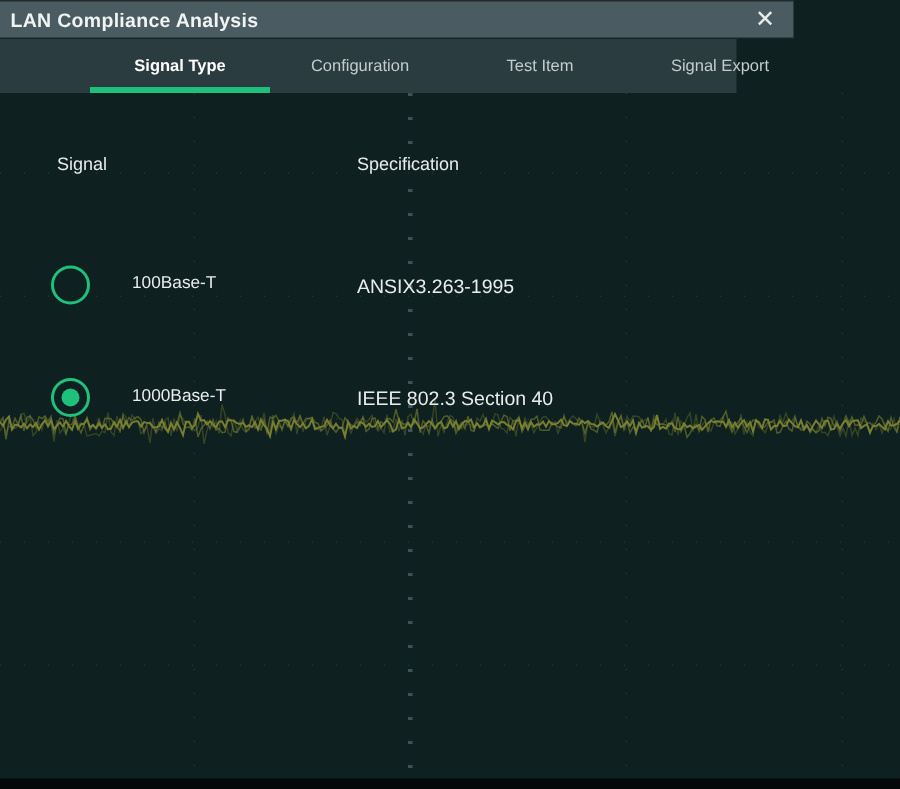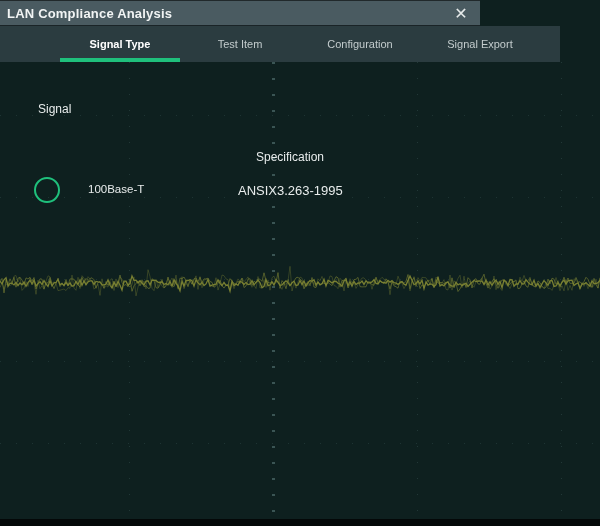--- a/index.html
+++ b/index.html
@@ -19,44 +19,44 @@
   .vgrid{position:absolute;top:0;bottom:0;width:1px;
     background-image:repeating-linear-gradient(to bottom,rgba(110,150,150,0.20) 0,rgba(110,150,150,0.20) 1px,transparent 1px,transparent 16px);}
   .vgrid.center{width:3px;
     background-image:repeating-linear-gradient(to bottom,rgba(130,170,170,0.38) 0,rgba(130,170,170,0.38) 2px,transparent 2px,transparent 16px);}
   .hgrid{position:absolute;left:0;right:0;height:1px;
     background-image:repeating-linear-gradient(to right,rgba(110,150,150,0.17) 0,rgba(110,150,150,0.17) 1px,transparent 1px,transparent 16px);}
   
   .waveform{position:absolute;left:0;top:266px;width:600px;height:34px;pointer-events:none;}
   
   .titlebar{
-    position:absolute;left:0;top:0;width:480px;height:26px;background:var(--titlebar);
+    position:absolute;left:0;top:0;width:529px;height:26px;background:var(--titlebar);
     border-top:1px solid rgba(0,0,0,0.55);border-bottom:1px solid #1a2427;
     display:flex;align-items:center;
   }
   .title{color:var(--text-bright);font-size:13px;font-weight:bold;padding-left:7px;letter-spacing:0.2px;}
   .close-btn{
     position:absolute;right:6px;top:0;height:26px;width:26px;display:flex;align-items:center;justify-content:center;
     color:#e6eaea;font-size:16px;font-weight:bold;cursor:pointer;line-height:1;
   }
   
-  .tabbar{position:absolute;left:0;top:26px;width:560px;height:36px;background:var(--tabbar);}
+  .tabbar{position:absolute;left:0;top:26px;width:491px;height:36px;background:var(--tabbar);}
   .tab{
     position:absolute;top:0;height:100%;width:120px;
     display:flex;align-items:center;justify-content:center;
     color:var(--text-dim);font-size:11px;cursor:pointer;
   }
   .tab:nth-of-type(1){left:60px;} .tab:nth-of-type(2){left:180px;}
   .tab:nth-of-type(3){left:300px;} .tab:nth-of-type(4){left:420px;}
   .tab.active{color:#ffffff;font-weight:bold;}
   .tab.active::after{content:"";position:absolute;left:0;right:0;bottom:0;height:4px;background:var(--accent);}
   
   .col-head{position:absolute;color:#e8ecec;font-size:12px;}
   .head-signal{left:38px;top:102px;}
-  .head-spec{left:256px;top:102px;margin-top:48px;}
+  .head-spec{left:238px;top:102px;}
   .sig-row{position:absolute;left:0;width:600px;height:40px;cursor:pointer;padding-left:48px;}
   .row-0{top:170px;} .row-1{top:245px;}
   .radio{
     position:absolute;left:34px;top:7px;width:26px;height:26px;border-radius:50%;
     border:2.5px solid var(--accent);
   }
   .radio.selected::after{
     content:"";position:absolute;left:4.5px;top:4.5px;width:12px;height:12px;border-radius:50%;background:var(--accent);
   }
   .sig-label{position:absolute;left:88px;top:13px;color:#e8ecec;font-size:11.5px;}
@@ -87,29 +87,34 @@
     <polyline id="wf1" fill="none" stroke="var(--trace)" stroke-width="1.3" opacity="0.95" points="0,15.2 2,17.8 4,13.8 6,11.7 8,20.4 10,17.2 12,17.3 14,18.9 16,16.4 18,19.5 20,16.9 22,18.7 24,16.0 26,20.4 28,16.7 30,14.3 32,17.9 34,14.1 36,20.0 38,17.6 40,15.7 42,18.5 44,14.6 46,17.9 48,20.5 50,14.7 52,19.9 54,16.9 56,16.5 58,13.5 60,18.8 62,17.3 64,19.7 66,16.3 68,19.3 70,16.9 72,20.2 74,19.7 76,15.4 78,18.5 80,13.9 82,19.3 84,15.0 86,18.8 88,15.8 90,14.9 92,14.9 94,18.4 96,15.4 98,15.9 100,16.2 102,18.8 104,18.9 106,18.3 108,14.0 110,19.3 112,21.9 114,16.5 116,19.9 118,15.5 120,19.2 122,24.0 124,15.2 126,15.2 128,19.3 130,17.4 132,9.9 134,14.4 136,14.1 138,16.9 140,14.8 142,17.0 144,19.0 146,15.1 148,14.8 150,18.7 152,14.3 154,14.1 156,14.6 158,16.1 160,16.7 162,15.9 164,18.5 166,17.4 168,18.8 170,15.5 172,20.2 174,13.7 176,17.4 178,19.9 180,24.8 182,15.2 184,20.1 186,14.5 188,14.5 190,13.7 192,14.8 194,20.0 196,13.9 198,16.8 200,18.7 202,16.3 204,19.5 206,17.9 208,13.6 210,20.1 212,19.2 214,18.6 216,18.1 218,13.9 220,17.4 222,19.6 224,16.5 226,19.3 228,19.0 230,25.1 232,15.1 234,19.6 236,18.0 238,19.4 240,15.3 242,16.2 244,18.5 246,16.4 248,18.6 250,18.1 252,14.7 254,18.8 256,16.4 258,14.2 260,16.6 262,21.7 264,20.3 266,13.7 268,19.6 270,19.0 272,16.0 274,19.1 276,13.6 278,16.3 280,19.4 282,19.0 284,16.8 286,14.8 288,16.6 290,19.6 292,16.6 294,15.2 296,19.5 298,18.9 300,14.5 302,18.5 304,14.9 306,20.0 308,16.9 310,14.6 312,15.3 314,13.7 316,18.9 318,16.2 320,19.0 322,17.9 324,13.4 326,20.0 328,14.4 330,15.4 332,16.9 334,15.5 336,15.3 338,17.3 340,18.0 342,20.3 344,14.9 346,13.7 348,19.6 350,15.7 352,20.2 354,15.3 356,18.5 358,16.9 360,17.1 362,15.1 364,18.4 366,14.8 368,16.9 370,16.8 372,15.9 374,13.7 376,17.4 378,17.9 380,14.8 382,16.3 384,16.4 386,17.2 388,14.4 390,16.1 392,14.7 394,16.6 396,17.0 398,18.4 400,16.9 402,15.7 404,18.2 406,19.1 408,14.6 410,10.1 412,14.2 414,18.7 416,17.6 418,14.9 420,17.9 422,14.2 424,22.8 426,15.9 428,19.2 430,18.2 432,18.2 434,20.5 436,18.7 438,10.6 440,19.9 442,18.6 444,19.8 446,16.3 448,16.4 450,19.2 452,20.1 454,20.2 456,16.3 458,18.8 460,17.7 462,19.6 464,18.4 466,17.3 468,20.5 470,18.2 472,16.2 474,14.5 476,15.5 478,14.9 480,15.1 482,15.1 484,18.4 486,14.0 488,19.0 490,15.7 492,19.2 494,16.1 496,14.2 498,18.4 500,15.5 502,21.6 504,14.2 506,15.4 508,19.5 510,13.5 512,13.9 514,20.3 516,18.0 518,18.0 520,14.5 522,18.0 524,17.9 526,13.7 528,16.1 530,18.2 532,18.7 534,14.3 536,20.4 538,17.5 540,21.3 542,17.9 544,14.5 546,16.8 548,19.3 550,14.8 552,14.4 554,20.4 556,20.0 558,16.7 560,19.7 562,16.2 564,14.1 566,18.2 568,14.9 570,14.3 572,14.2 574,19.4 576,17.9 578,16.9 580,22.3 582,18.1 584,18.0 586,16.6 588,18.6 590,20.3 592,14.8 594,17.6 596,17.5 598,16.6 600,14.2"></polyline>
   </svg>
 
   <div class="titlebar">
     <span class="title">LAN Compliance Analysis</span>
     <span class="close-btn">✕</span>
   </div>
 
   <div class="tabbar">
     <div class="tab active">Signal Type</div>
+    <div class="tab">Configuration</div>
     <div class="tab">Test Item</div>
-    <div class="tab">Configuration</div>
     <div class="tab">Signal Export</div>
   </div>
 
   <div class="col-head head-signal">Signal</div>
   <div class="col-head head-spec">Specification</div>
 
   <div class="sig-row row-0">
     <span class="radio"></span>
     <span class="sig-label">100Base-T</span>
     <span class="sig-spec">ANSIX3.263-1995</span>
   </div>
+  <div class="sig-row row-1">
+    <span class="radio selected"></span>
+    <span class="sig-label">1000Base-T</span>
+    <span class="sig-spec">IEEE 802.3 Section 40</span>
+  </div>
 
   <div class="bottom-strip"></div>
 
 </div>
 
 </body></html>

